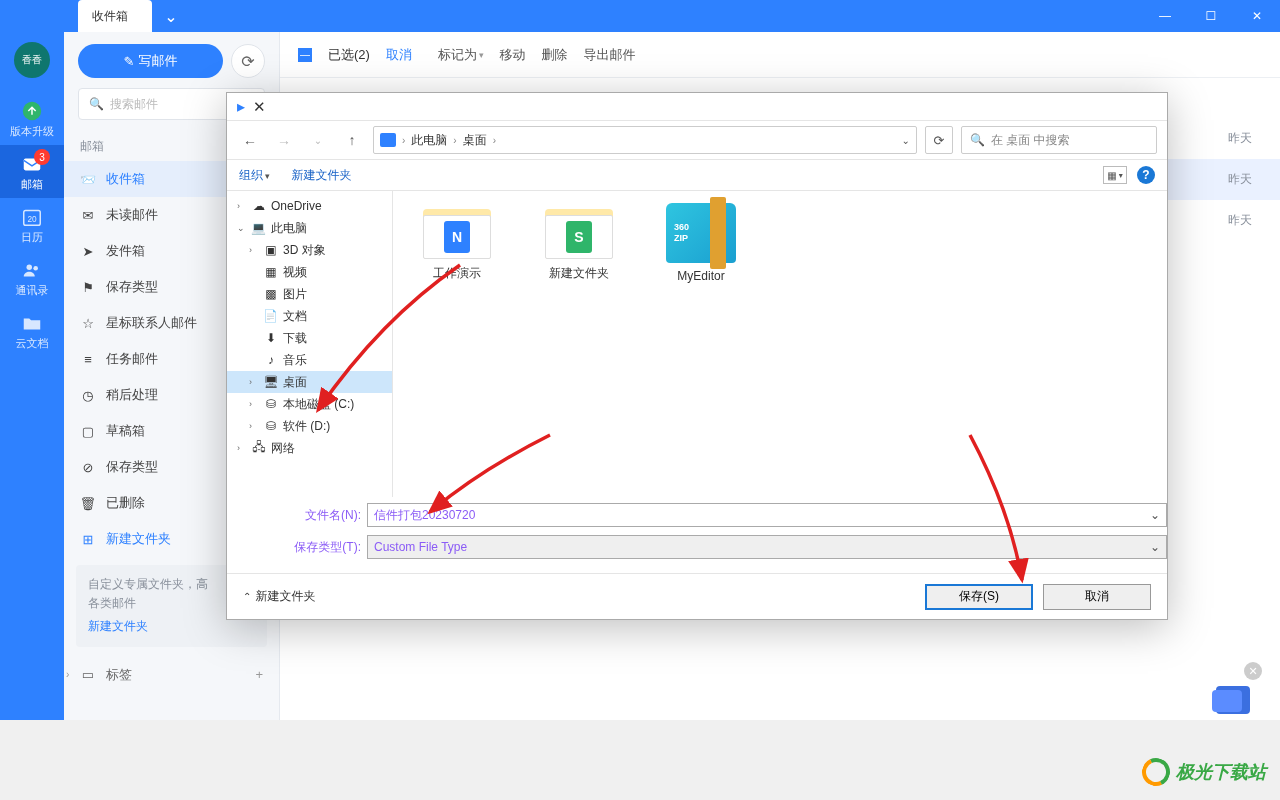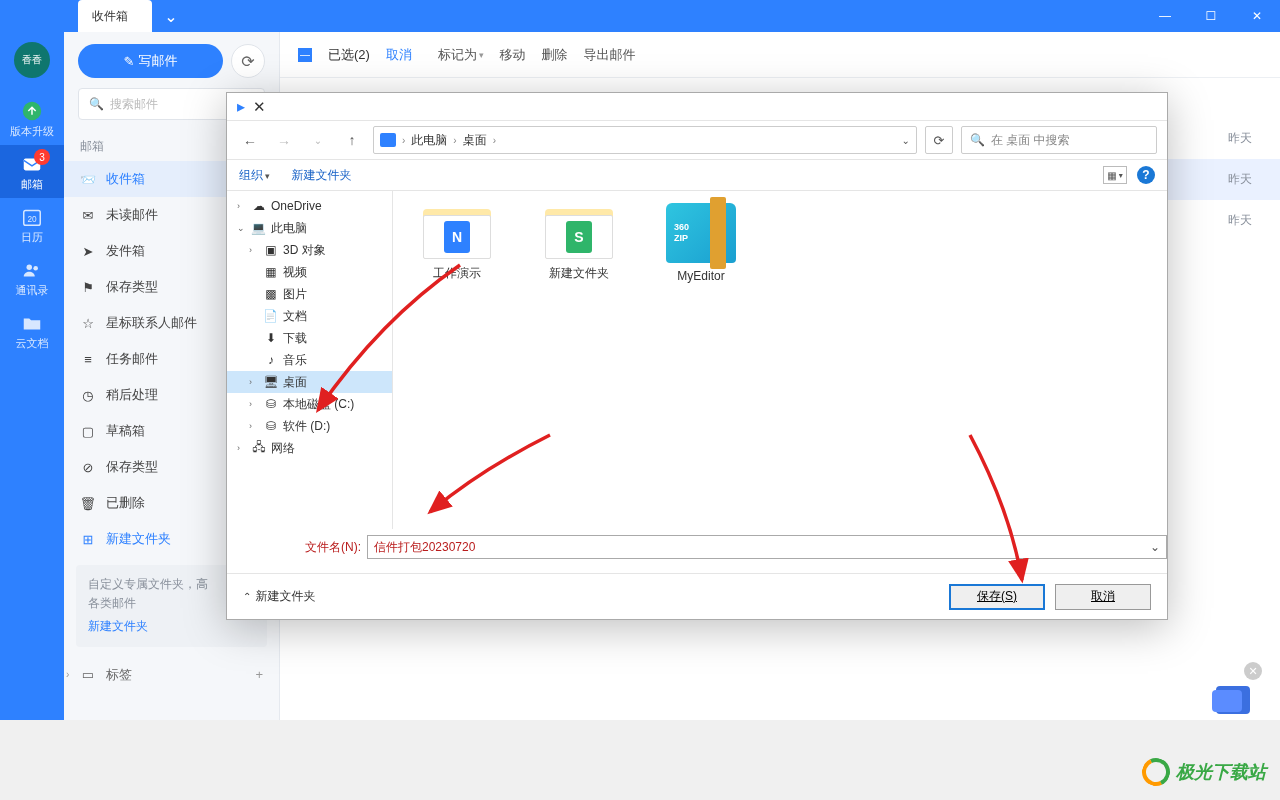--- a/index.html
+++ b/index.html
@@ -94,28 +94,28 @@
 .folder-graphic { width: 68px; height: 56px; position: relative; }
 .folder-back { position:absolute; inset:6px 0 0 0; background:#ffe9a8; border-radius:4px; }
 .folder-front { position:absolute; inset:12px 0 0 0; background:#fff; border:1px solid #ddd; border-radius:2px; display:flex;align-items:center;justify-content:center; }
 .doc-badge { width:26px;height:32px;border-radius:3px;display:flex;align-items:center;justify-content:center;color:#fff;font-weight:bold;font-size:14px; }
 .doc-badge.blue { background:#2e81ff;}
 .doc-badge.green { background:#2fb56a;}
 .zip-graphic { width:70px;height:60px; background: linear-gradient(135deg,#2fc5e0,#1a9fd0); border-radius:6px 6px 4px 4px; position:relative; display:flex;align-items:center;justify-content:flex-start; padding-left:8px;}
 .zip-txt { color:#fff; font-size:9px; font-weight:bold; line-height:1.2; }
 .zip-ruler { position:absolute; right:10px; top:-6px; width:16px; height:72px; background:#e0a030; border-radius:2px; }
 
-.fields { padding: 6px 0 6px 60px; font-size: 12px; color: #b91c1c; }
+.fields { padding: 6px 0 6px 60px; font-size: 12px; color: #8b5cf6; }
 .field-row { display: flex; align-items: center; margin-bottom: 8px; }
 .field-label { width: 74px; text-align: right; margin-right: 6px; }
 .field-input { flex: 1; height: 24px; border: 1px solid #aaa; padding: 0 6px; font-size: 12px; display:flex;align-items:center; background:#fff; position:relative;}
 .field-input.combo::after { content: "⌄"; position:absolute; right:6px; color:#555; font-size:12px;}
 .dlg-footer { height: 46px; border-top: 1px solid #e5e5e5; display: flex; align-items: center; padding: 0 16px; }
 .hide-folders { font-size: 12px; color: #333; display:flex; align-items:center; gap:4px;}
-.dlg-btn { width: 96px; height: 26px; border: 1px solid #999; background: #efefef; font-size: 12px; display:flex;align-items:center;justify-content:center; margin-left: 10px; text-decoration: underline;}
+.dlg-btn { width: 108px; height: 26px; border: 1px solid #999; background: #efefef; font-size: 12px; display:flex;align-items:center;justify-content:center; margin-left: 10px;}
 .dlg-btn.primary { border: 2px solid #1a78d6; }
 
 
 .watermark { position: absolute; right: 14px; bottom: 14px; display:flex; align-items:center; gap:6px; font-size: 18px; color:#39a845; font-style: italic; font-weight: bold;}
 .wm-swirl { width:28px; height:28px; border:4px solid #ff9a00; border-radius:50%; border-top-color:#39a845; border-right-color:#39a845; transform: rotate(20deg);}
 .close-bubble { position:absolute; right:18px; bottom:120px; width:18px;height:18px;border-radius:50%;background:#ccc;color:#fff;display:flex;align-items:center;justify-content:center;font-size:11px;}
 .chat-bubble { position:absolute; right:30px; bottom:86px; width:34px;height:28px;background:#3b6fe0;border-radius:4px; }
 .chat-bubble::before{content:"";position:absolute;left:-4px;top:4px;width:30px;height:22px;background:#5b8cff;border-radius:4px;}
 
 svg.arrow-svg { position:absolute; pointer-events:none; }
@@ -402,20 +402,26 @@
           </div>
           <span>MyEditor</span>
         </div>
       </div>
   </div>
   <div class="fields">
     <div class="field-row">
       <span class="field-label">文件名(N):</span>
       <div class="field-input combo">
           <span>信件打包20230720</span>
+        </div>
+    </div>
+    <div class="field-row">
+      <span class="field-label">保存类型(T):</span>
+      <div class="field-input combo" style="background:#efefef">
+          <span>Custom File Type</span>
         </div>
     </div>
   </div>
   <div class="dlg-footer">
     <span class="hide-folders">
         <span style="font-size:10px">⌃</span>
         <span>新建文件夹</span>
       </span>
     <div style="flex:1"></div>
     <div class="dlg-btn primary">保存(S)</div>

